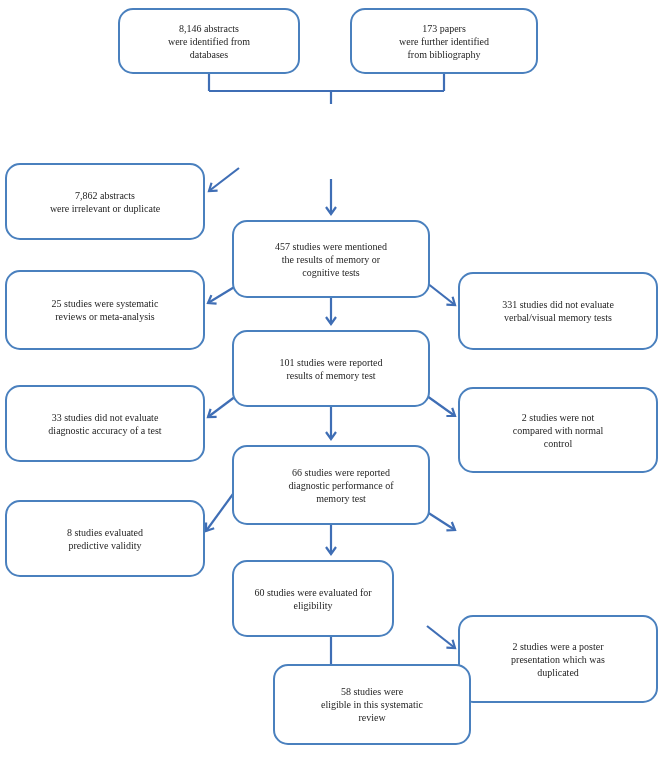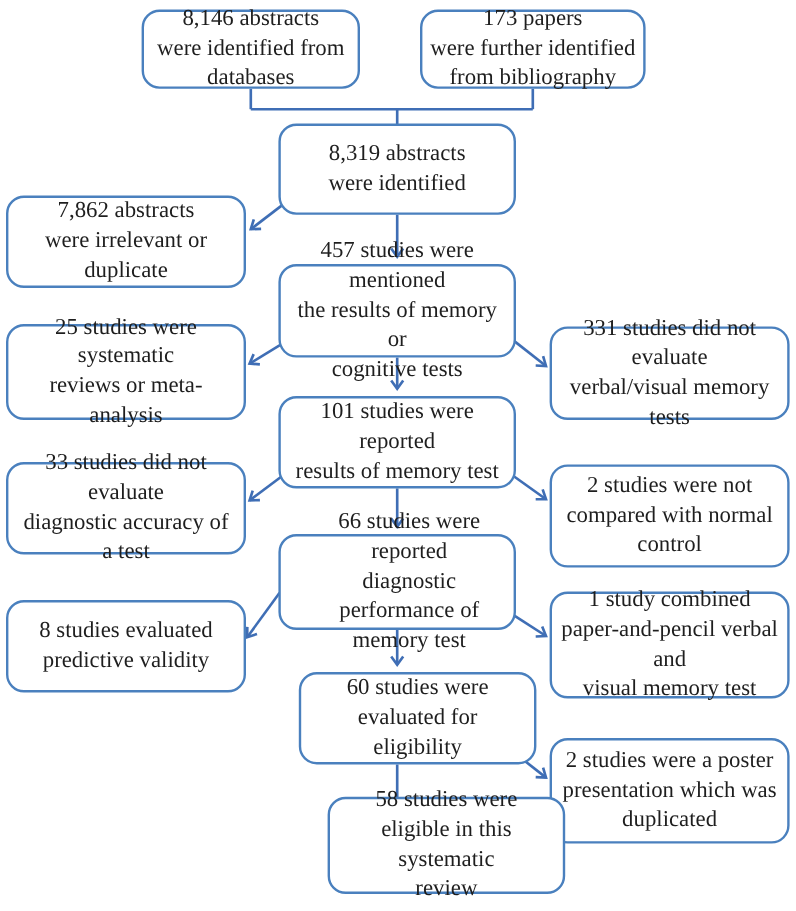--- a/index.html
+++ b/index.html
@@ -12,21 +12,21 @@
   #connectors { position:absolute; left:0; top:0; pointer-events:none; }
   .node {
     position:absolute; box-sizing:border-box;
     border:2.5px solid var(--accent); border-radius:15px;
     background:var(--bg);
     display:flex; align-items:center; justify-content:center;
     text-align:center; padding:3px 6px;
   }
   .node-label {
     white-space:pre-line;
-    font-size:19px; line-height:1.3; color:var(--text);
+    font-size:10px; line-height:1.3; color:var(--text);
   }
 </style>
 </head>
 <body>
 
 <div id="stage">
     <svg id="connectors" width="663" height="759">
       <defs>
         <marker id="arrowhead" markerWidth="14" markerHeight="14" refX="9" refY="7" orient="auto" markerUnits="userSpaceOnUse">
           <path d="M2,2 L9,7 L2,12" fill="none" stroke="#3f6eb5" stroke-width="2.2"></path>
@@ -53,24 +53,20 @@
     <div class="node" style="left: 118px; top: 8px; width: 182px; height: 66px;">
       <span class="node-label">8,146 abstracts
 were identified from
 databases</span>
     </div>
     <div class="node" style="left: 350px; top: 8px; width: 188px; height: 66px;">
       <span class="node-label">173 papers
 were further identified
 from bibliography</span>
     </div>
-    <div class="node" style="left: 232px; top: 103px; width: 198px; height: 76px;">
-      <span class="node-label">8,319 abstracts
-were identified</span>
-    </div>
     <div class="node" style="left: 5px; top: 163px; width: 200px; height: 77px;">
       <span class="node-label">7,862 abstracts
 were irrelevant or duplicate</span>
     </div>
     <div class="node" style="left: 232px; top: 220px; width: 198px; height: 78px;">
       <span class="node-label">457 studies were mentioned
 the results of memory or
 cognitive tests</span>
     </div>
     <div class="node" style="left: 5px; top: 270px; width: 200px; height: 80px;">
@@ -96,26 +92,21 @@
     </div>
     <div class="node" style="left: 232px; top: 445px; width: 198px; height: 80px; padding-left: 26px;">
       <span class="node-label">66 studies were reported
 diagnostic performance of
 memory test</span>
     </div>
     <div class="node" style="left: 5px; top: 500px; width: 200px; height: 77px;">
       <span class="node-label">8 studies evaluated
 predictive validity</span>
     </div>
-    <div class="node" style="left: 458px; top: 493px; width: 200px; height: 89px;">
-      <span class="node-label">1 study combined
-paper-and-pencil verbal and
-visual memory test</span>
-    </div>
-    <div class="node" style="left: 232px; top: 560px; width: 198px; height: 77px; margin-left: 17px;">
+    <div class="node" style="left: 232px; top: 560px; width: 162px; height: 77px;">
       <span class="node-label">60 studies were evaluated for
 eligibility</span>
     </div>
     <div class="node" style="left: 458px; top: 615px; width: 200px; height: 88px;">
       <span class="node-label">2 studies were a poster
 presentation which was
 duplicated</span>
     </div>
     <div class="node" style="left: 232px; top: 664px; width: 198px; height: 81px; margin-left: 41px;">
       <span class="node-label">58 studies were

